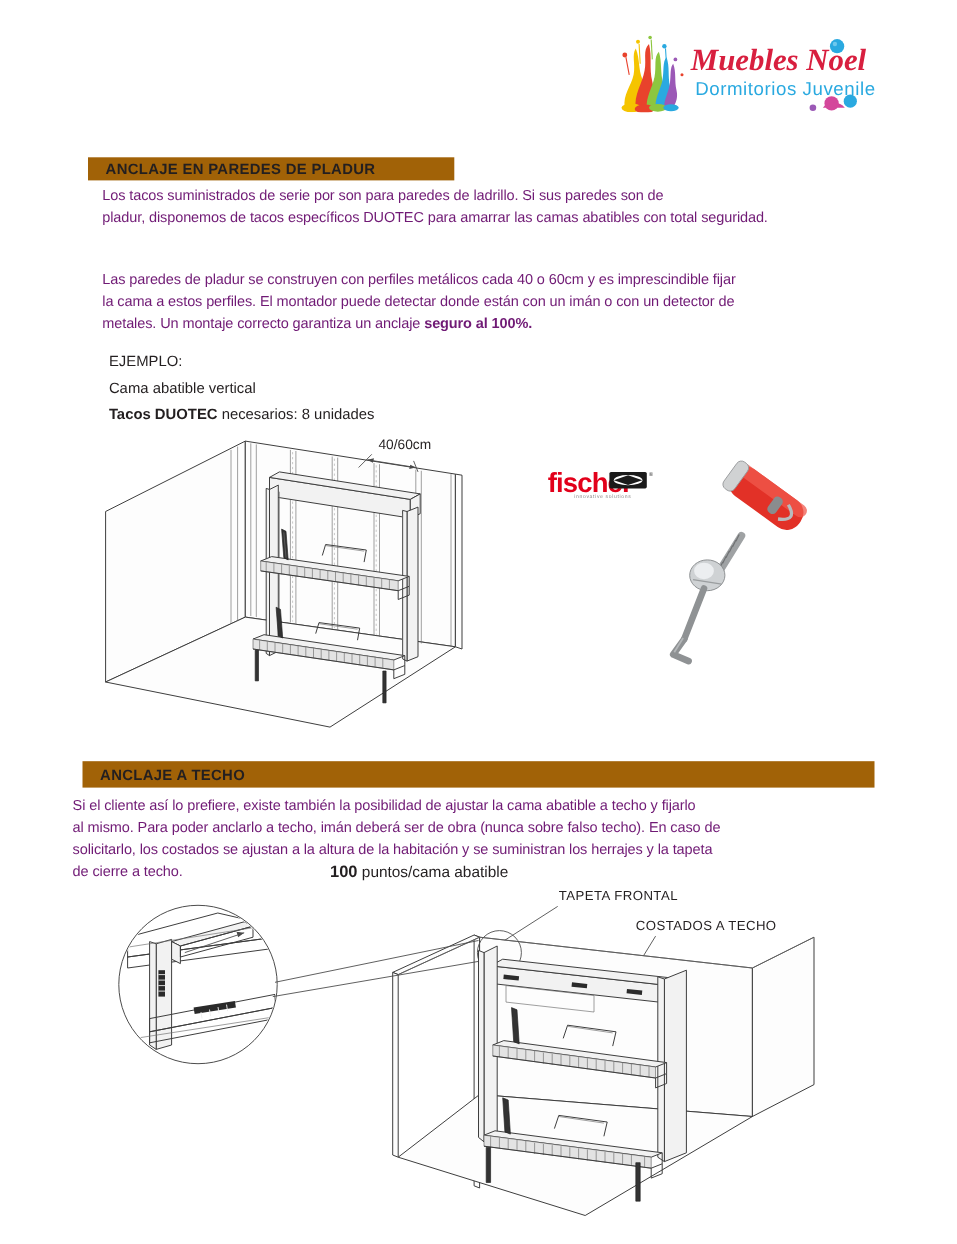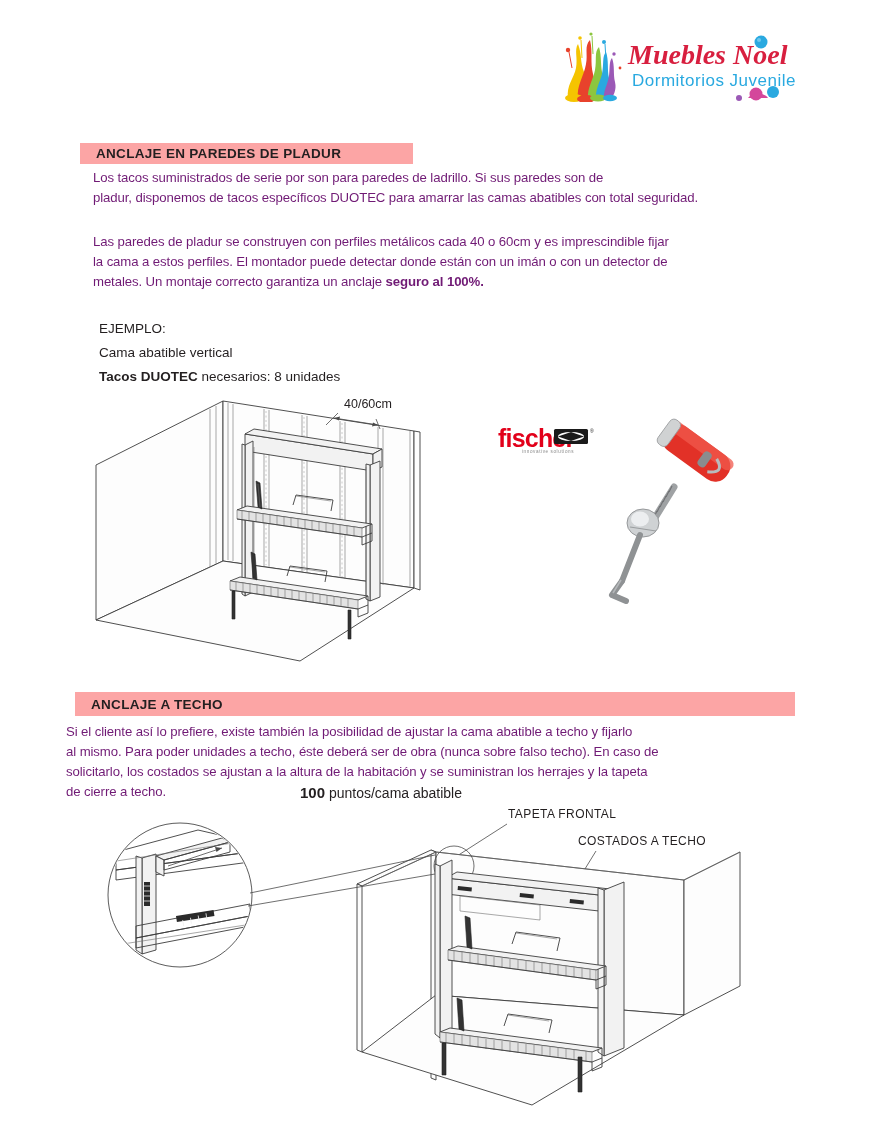--- a/index.html
+++ b/index.html
@@ -28,21 +28,21 @@
     top: 28px;
     width: 236px;
     height: 74px;
     text-align: center;
   }
   .logo-svg { display: block; width: 236px; height: 74px; }
 
   
   .bar {
     position: absolute;
-    background: #fca5a5;
+    background: #a16207;
     display: flex;
     align-items: center;
   }
   .bar-title {
     font-family: "Liberation Sans", sans-serif;
     font-weight: bold;
     font-size: 13.5px;
     letter-spacing: 0.3px;
     color: #231f20;
     padding-left: 16px;
@@ -54,21 +54,21 @@
   
   .para {
     position: absolute;
     font-family: Liberation Sans, sans-serif;
     font-size: 13.2px;
     line-height: 20px;
     color: #701a75;
     letter-spacing: -0.1px;
   }
   #para-1 { left: 93px; top: 168px; width: 700px; }
-  #para-2 { left: 93px; top: 232px; width: 700px; }
+  #para-2 { left: 93px; top: 244px; width: 700px; }
   #para-3 { left: 66px; top: 722px; width: 720px; }
   .b { font-weight: bold; }
 
   
   .example {
     position: absolute;
     left: 99px;
     top: 317px;
     width: 520px;
     font-size: 13.5px;
@@ -388,21 +388,21 @@
       </g>
     </svg>
   </div>
 
   <div class="bar" id="bar-techo">
     <span class="bar-title">ANCLAJE A TECHO</span>
   </div>
 
   <div class="para" id="para-3">
     <div>Si el cliente así lo prefiere, existe también la posibilidad de ajustar la cama abatible a techo y fijarlo</div>
-    <div>al mismo. Para poder unidades a techo, éste deberá ser de obra (nunca sobre falso techo). En caso de</div>
+    <div>al mismo. Para poder anclarlo a techo, imán deberá ser de obra (nunca sobre falso techo). En caso de</div>
     <div>solicitarlo, los costados se ajustan a la altura de la habitación y se suministran los herrajes y la tapeta</div>
     <div>de cierre a techo.</div>
   </div>
 
   <div id="puntos-line">
     <span class="num">100</span><span> puntos/cama abatible</span>
   </div>
 
   <div class="diagram" id="diagram-bottom">
     <svg viewBox="0 0 730 320" xmlns="http://www.w3.org/2000/svg">

